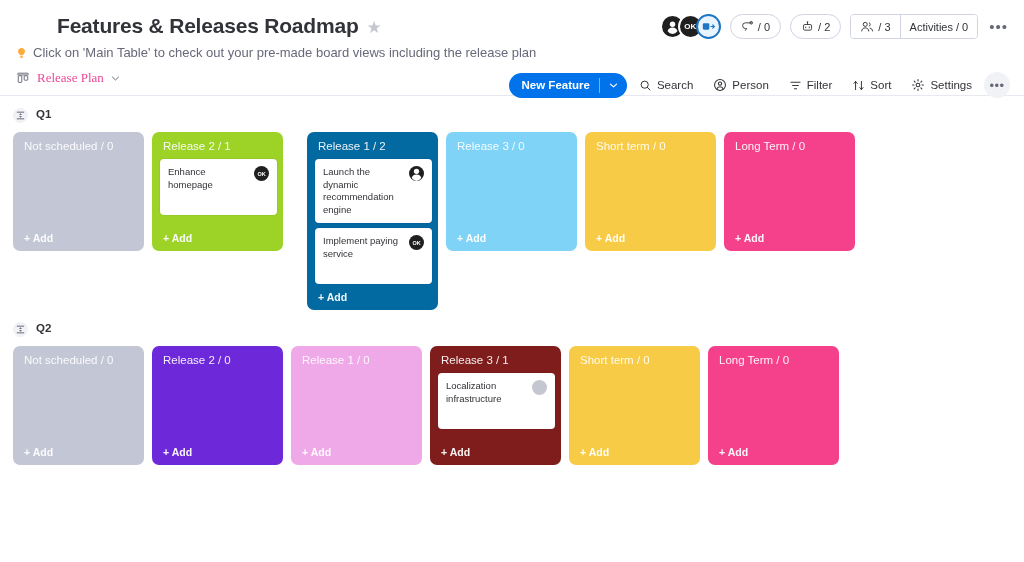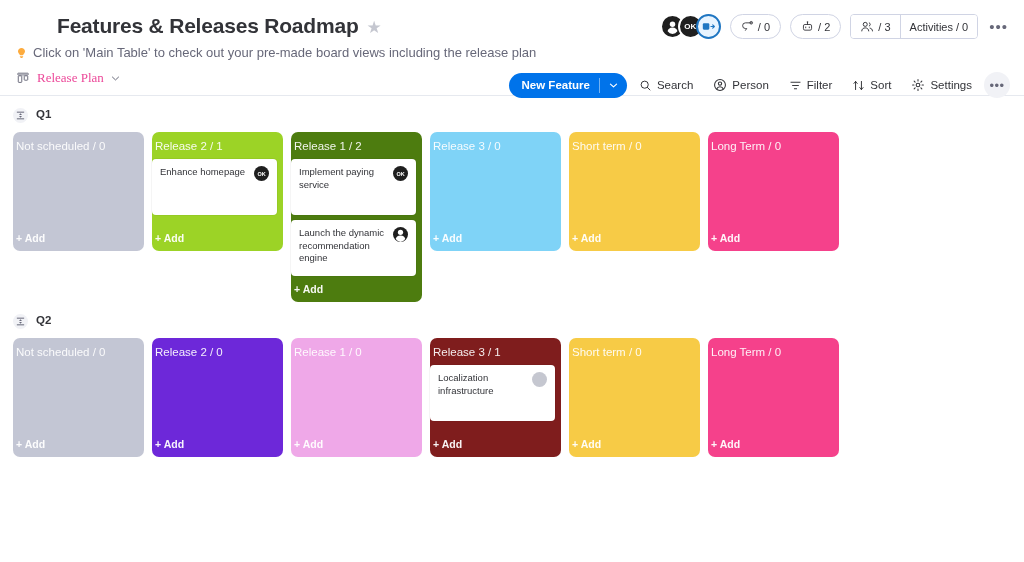--- a/index.html
+++ b/index.html
@@ -99,21 +99,21 @@
   .collapse-icon {
     width: 15px; height: 15px; border-radius: 50%;
     background: #f1f2f6;
     display: flex; align-items: center; justify-content: center;
   }
   .group-title { font-size: 11.5px; font-weight: bold; color: #323338; }
 
   .columns { display: flex; gap: 8px; align-items: flex-start; }
   .column {
     width: 131px; border-radius: 7px;
-    padding: 7px 6px 6px 0;
+    padding: 7px 6px 6px 8px;
     display: flex; flex-direction: column;
     min-height: 119px;
   }
   .col-title {
     font-size: 11.5px; color: rgba(255,255,255,.92);
     padding: 1px 2px 0 3px; margin-bottom: 7px;
   }
   .col-cards { display: flex; flex-direction: column; gap: 5px; }
   .card {
     background: #fff; border-radius: 4px;
@@ -317,36 +317,36 @@
         <div class="column" style="background: rgb(156, 211, 38);">
           <div class="col-title">Release 2 / 1</div>
           <div class="col-cards">
             <div class="card">
               <div class="card-title">Enhance homepage</div>
               <div class="card-avatar">OK</div>
             </div>
           </div>
           <div class="add-row">+ Add</div>
         </div>
-        <div class="column" style="background: #4d7c0f;">
+        <div class="column" style="background: #0369a1; margin-left: 16px;">
           <div class="col-title">Release 1 / 2</div>
           <div class="col-cards">
-            <div class="card">
-              <div class="card-title">Implement paying service</div>
-              <div class="card-avatar">OK</div>
-            </div>
             <div class="card">
               <div class="card-title">Launch the dynamic recommendation engine</div>
               <div class="card-avatar">
                 <svg width="15" height="15" viewBox="0 0 16 16">
                   <circle cx="8" cy="5.6" r="2.8" fill="#fff"></circle>
                   <path d="M8 9c-2.9 0-4.9 1.8-5.1 3.8A8 8 0 0 0 8 16a8 8 0 0 0 5.1-3.2C12.9 10.8 10.9 9 8 9z" fill="#fff"></path>
                 </svg>
               </div>
             </div>
+            <div class="card">
+              <div class="card-title">Implement paying service</div>
+              <div class="card-avatar">OK</div>
+            </div>
           </div>
           <div class="add-row">+ Add</div>
         </div>
         <div class="column" style="background: rgb(127, 211, 247);">
           <div class="col-title">Release 3 / 0</div>
           <div class="col-cards"></div>
           <div class="add-row">+ Add</div>
         </div>
         <div class="column" style="background: rgb(247, 203, 70);">
           <div class="col-title">Short term / 0</div>

